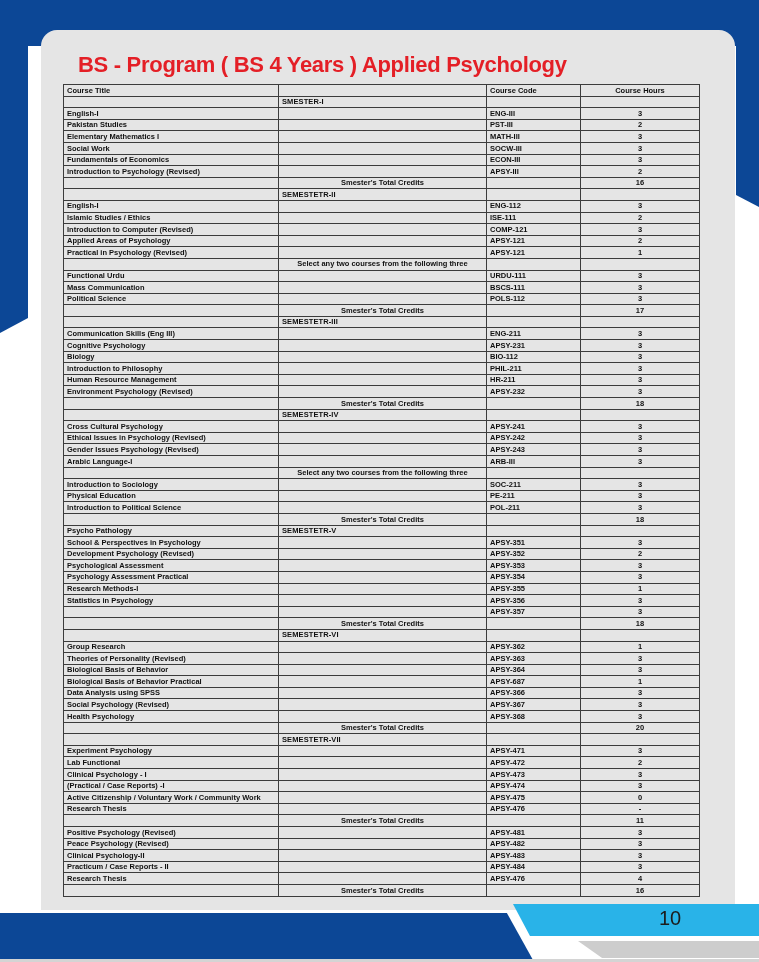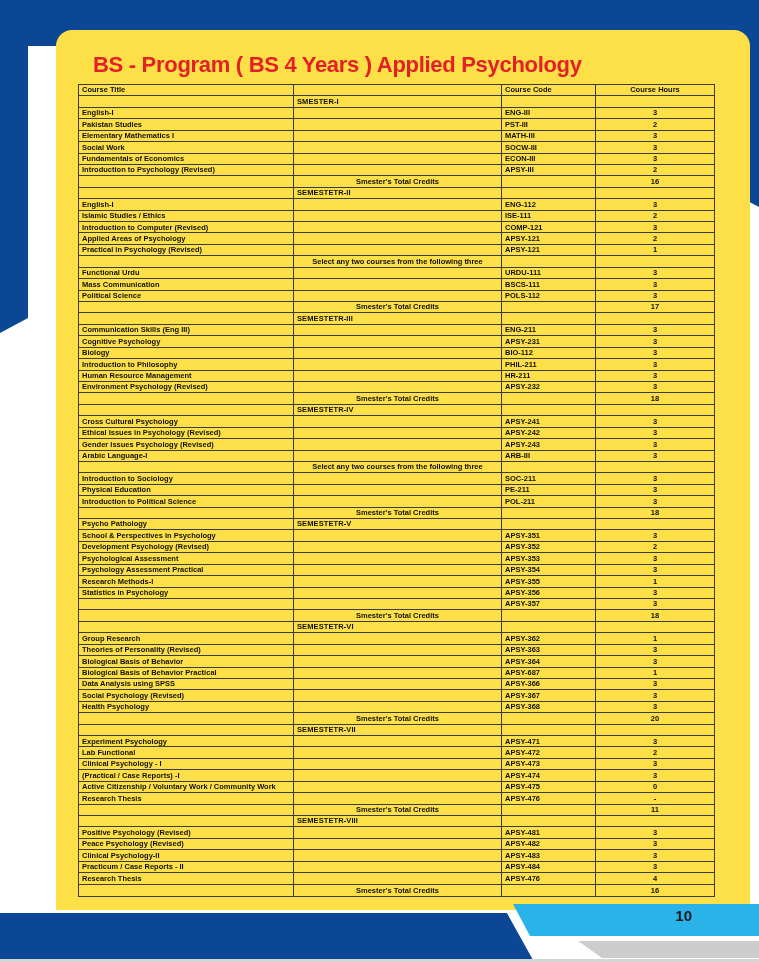--- a/index.html
+++ b/index.html
@@ -7,21 +7,21 @@
           font-family:"Liberation Sans", sans-serif; }
 
   
   .band-top   { position:absolute; left:0; top:0; width:759px; height:46px; background:#0c4796; }
   .strip-left { position:absolute; left:0; top:0; width:28px; height:333px; background:#0c4796;
                 clip-path:polygon(0 0,100% 0,100% 95.5%,0 100%); }
   .strip-right{ position:absolute; left:736px; top:0; width:23px; height:207px; background:#0c4796;
                 clip-path:polygon(0 0,100% 0,100% 100%,0 94.2%); }
 
   
-  .card { position:absolute; left:56px; top:30px; width:694px; height:880px; background:#fde047;
+  .card { position:absolute; left:41px; top:30px; width:694px; height:880px; background:#e5e5e5;
           border-radius:16px 16px 0 0; }
 
   .title { position:absolute; left:37px; top:22px; margin:0; font-size:22px; font-weight:700;
            color:#e41f26; letter-spacing:-0.3px; white-space:nowrap; }
 
   table.course-table { position:absolute; left:22px; top:54px; width:636px; height:813px;
            border-collapse:collapse; table-layout:fixed; border:1.5px solid #2e2e2e; }
   table.course-table td { border:1px solid #3c3c3c; font-size:7.5px; font-weight:700; color:#101010;
            padding:0 3px; line-height:1; white-space:nowrap; overflow:hidden; }
   td.left   { text-align:left; }
@@ -30,22 +30,22 @@
   td.note   { text-align:center; }
   td.total  { text-align:center;margin-left:40px; }
 
   
   .footer-band { position:absolute; left:0; top:913px; width:533px; height:47px; background:#0c4796;
                  clip-path:polygon(0 0,95.1% 0,100% 100%,0 100%); }
   .footer-cyan { position:absolute; left:513px; top:904px; width:246px; height:32px; background:#29b3e8;
                  clip-path:polygon(0 0,100% 0,100% 100%,6.9% 100%); }
   .footer-gray { position:absolute; left:578px; top:941px; width:181px; height:17px; background:#cdcdcd;
                  clip-path:polygon(0 0,100% 0,100% 100%,13.3% 100%); }
-  .page-number { position:absolute; left:648px; top:907px; width:44px; text-align:right;
-                 font-size:15px; font-weight:700; color:#1c1c1c; }
+  .page-number { position:absolute; left:648px; top:907px; width:44px; text-align:center;
+                 font-size:20px; font-weight:400; color:#1c1c1c; }
   .bottom-line { position:absolute; left:0; top:959px; width:759px; height:3px; background:#d4d4d4; }
 </style>
 </head>
 <body>
 
 <div class="page">
   <div class="band-top"></div>
   <div class="strip-left"></div>
   <div class="strip-right"></div>
 
@@ -437,26 +437,20 @@
             <td class="left">APSY-476</td>
             <td class="center">-</td>
           </tr>
           <tr>
             <td class="left"></td>
             <td class="total">Smester's Total Credits</td>
             <td class="left"></td>
             <td class="center">11</td>
           </tr>
           <tr>
-            <td class="left"></td>
-            <td class="sem">SEMESTETR-VIII</td>
-            <td class="left"></td>
-            <td class="left"></td>
-          </tr>
-          <tr>
             <td class="left">Positive Psychology (Revised)</td>
             <td class="left"></td>
             <td class="left">APSY-481</td>
             <td class="center">3</td>
           </tr>
           <tr>
             <td class="left">Peace Psychology (Revised)</td>
             <td class="left"></td>
             <td class="left">APSY-482</td>
             <td class="center">3</td>

